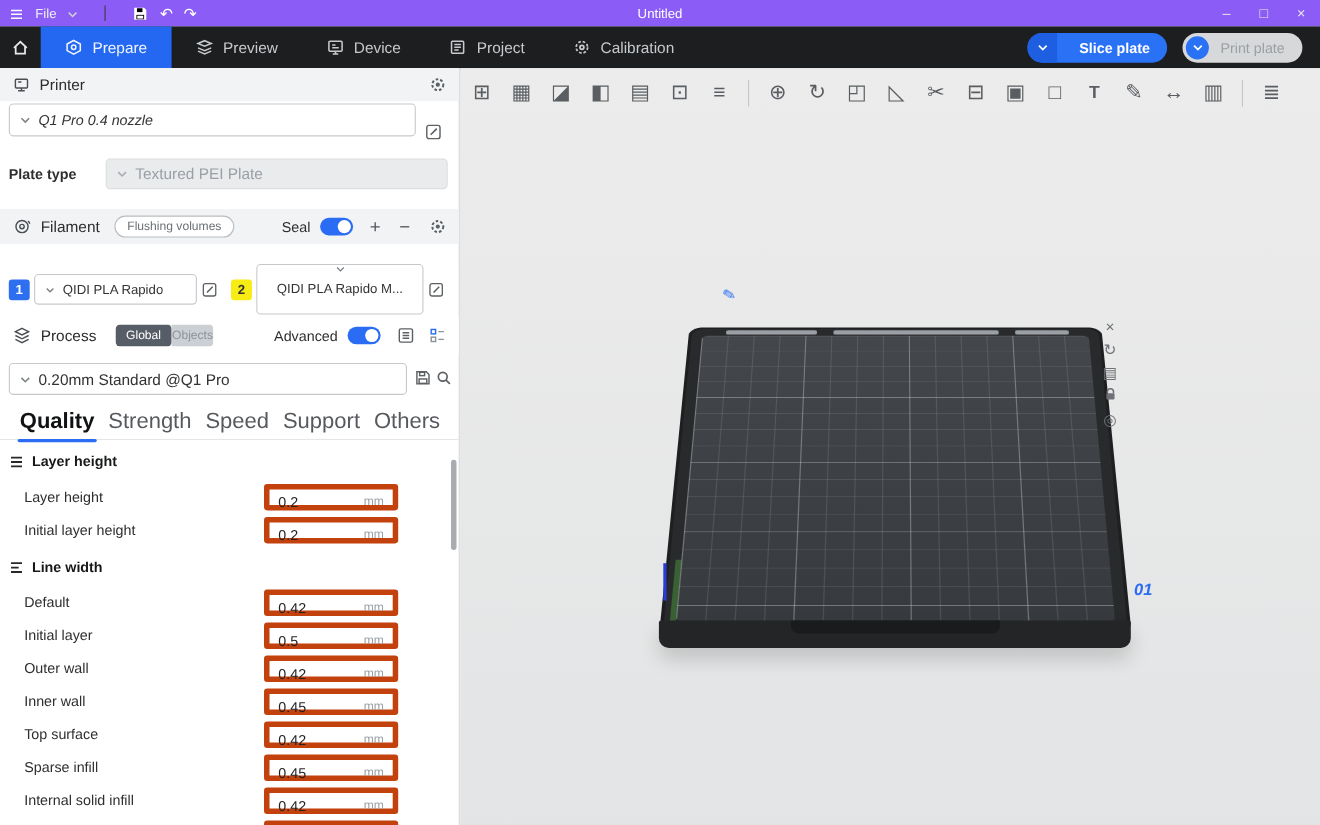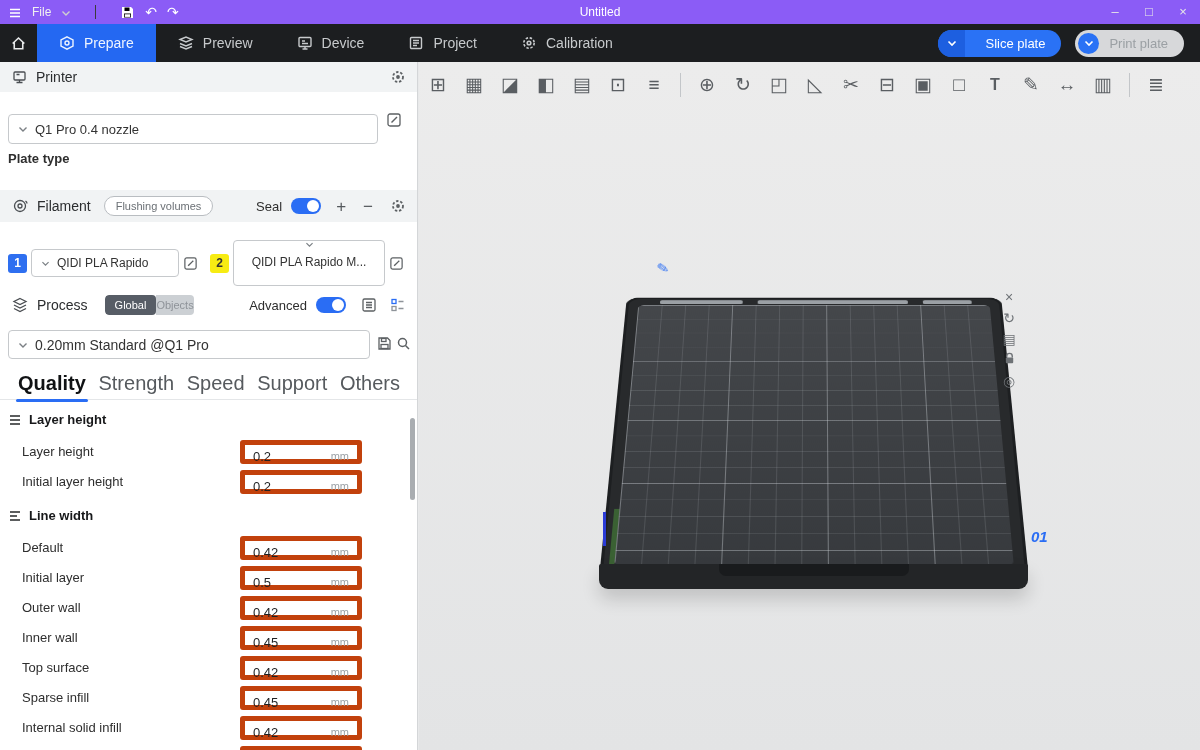--- a/index.html
+++ b/index.html
@@ -183,21 +183,21 @@
         </svg>
       <span>Calibration</span>
     </div>
     <div class="tab-actions">
       <div class="pill slice">
         <span class="cap">
           <svg width="10" height="8" viewBox="0 0 10 8">
               <path d="M1.5 2.5 L5 6 L8.5 2.5" stroke="#fff" stroke-width="1.6" fill="none"></path>
             </svg>
         </span>
-        <span style="margin-left:20px;">Slice plate</span>
+        <span style="margin-left:20px;font-weight:bold;">Slice plate</span>
       </div>
       <div class="pill print">
         <span class="cap">
           <svg width="10" height="8" viewBox="0 0 10 8">
               <path d="M1.5 2.5 L5 6 L8.5 2.5" stroke="#fff" stroke-width="1.6" fill="none"></path>
             </svg>
         </span>
         <span style="margin-left:5px;">Print plate</span>
       </div>
     </div>
@@ -210,33 +210,39 @@
           <rect x="2" y="2" width="11" height="8" rx="1"></rect>
           <path d="M4.5 12.5 h6 M7.5 10 v2.5 M4.5 4.5 h3"></path>
         </svg>
       <span class="title">Printer</span>
       <span class="spacer"></span>
       <svg width="16" height="16" viewBox="0 0 16 16" fill="none" stroke="#5c6063" stroke-width="1.8">
           <circle cx="8" cy="8" r="5" stroke-dasharray="2.4 1.8"></circle>
           <circle cx="8" cy="8" r="1.9" fill="#5c6063" stroke="none"></circle>
         </svg>
     </div>
-    <div class="sel" style="top:52px; left:8px; width:370px;">
+    <div class="sel" style="top:32px; left:8px; width:370px;font-style:italic;">
       <svg class="chev" width="10" height="8" viewBox="0 0 10 8">
           <path d="M1.5 2.5 L5 6 L8.5 2.5" stroke="#7b8085" stroke-width="1.4" fill="none"></path>
         </svg>
       <span>Q1 Pro 0.4 nozzle</span>
     </div>
     <span style="position:absolute; top:50px; left:386px;">
       <svg width="16" height="16" viewBox="0 0 16 16" fill="none" stroke="#5c6063" stroke-width="1.3">
           <rect x="2" y="2" width="12" height="12" rx="2"></rect>
           <path d="M5.5 10.5 L10 6 l1-1" stroke-width="1.5"></path>
         </svg>
     </span>
     <span class="lbl" style="top:89px; left:8px; font-weight:600;">Plate type</span>
+    <div class="sel disabled" style="top:82px; left:96px; width:311px; height:28px;">
+      <svg class="chev" width="10" height="8" viewBox="0 0 10 8">
+          <path d="M1.5 2.5 L5 6 L8.5 2.5" stroke="#a7acb1" stroke-width="1.4" fill="none"></path>
+        </svg>
+      <span style="font-size:14px;">Textured PEI Plate</span>
+    </div>
 
     <div class="sec" style="top:128px; height:32px;">
       <svg width="16" height="16" viewBox="0 0 16 16" fill="none" stroke="#4a4e52" stroke-width="1.3">
           <circle cx="8" cy="8" r="5.5"></circle>
           <circle cx="8" cy="8" r="2"></circle>
           <path d="M13.5 3 q1.5 1 1.5 2.5"></path>
         </svg>
       <span class="title">Filament</span>
       <button class="pill-btn" style="margin-left:4px;">Flushing volumes</button>
       <span class="spacer"></span>

